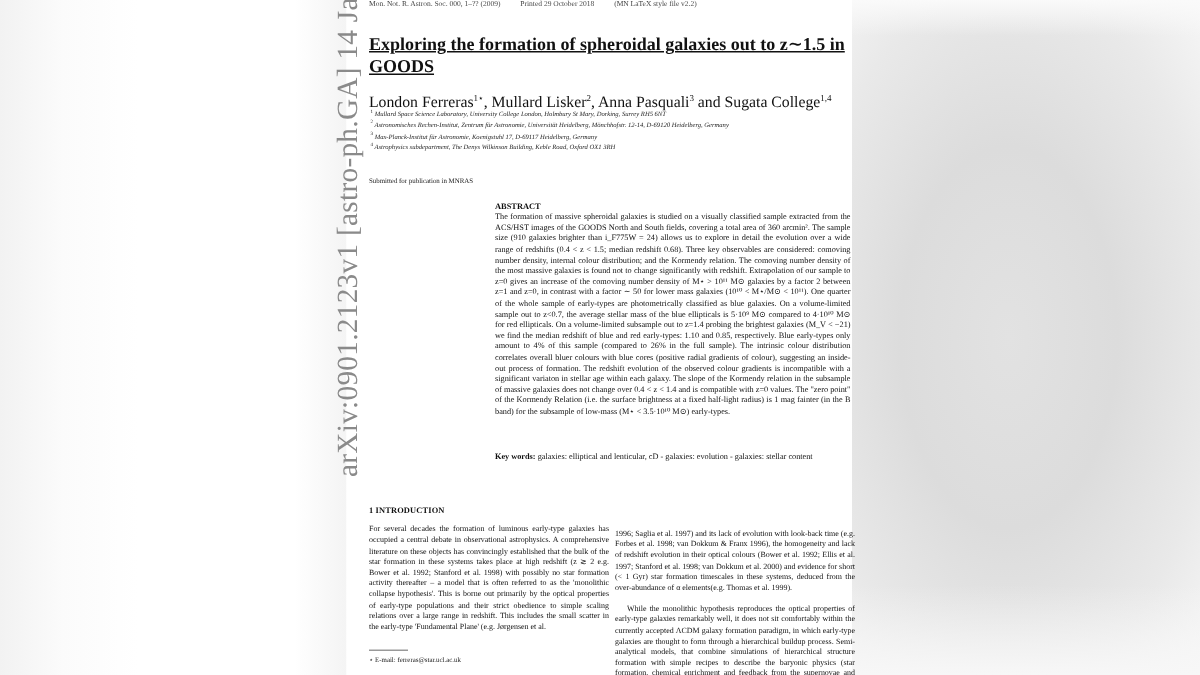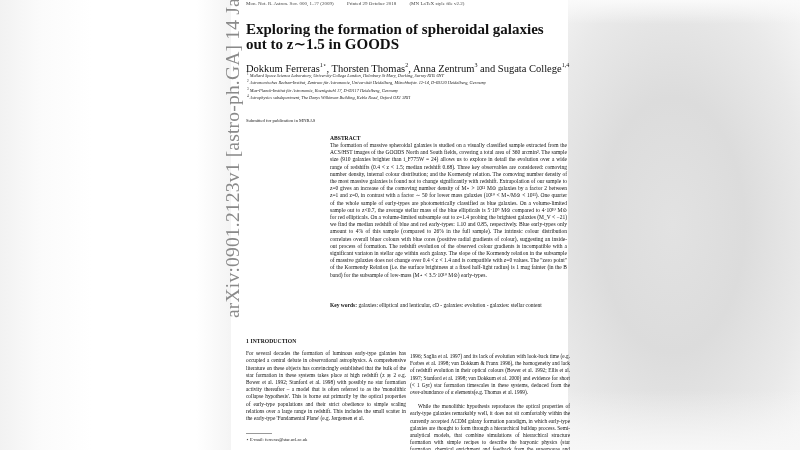--- a/index.html
+++ b/index.html
@@ -33,21 +33,21 @@
     position:absolute; left:222px; top:318px;
     transform-origin:left top; transform:rotate(-90deg);
     font-size:19.5px; color:#8a8a8a; white-space:nowrap; letter-spacing:0.2px;
   }
   .journal-header {
     position:absolute; left:246px; top:1px; font-size:5px; color:#444; white-space:nowrap;
   }
   .journal-header span { margin-right:12px; }
   .title {
     position:absolute; left:246px; top:22px; width:320px;
-    font-size:15px; font-weight:bold; line-height:15px; color:#111;
+    font-size:12px; font-weight:bold; line-height:15px; color:#111;text-decoration:underline;
   }
   .authors {
     position:absolute; left:246px; top:61px; font-size:10.5px; white-space:nowrap; color:#111;
   }
   .authors sup { font-size:6px; }
   .affils {
     position:absolute; left:247px; top:72px; font-size:4.4px; font-style:italic; line-height:5.8px; color:#222; white-space:nowrap;
   }
   .affils sup { font-size:3.3px; font-style:normal; }
   .submitted {
@@ -97,21 +97,21 @@
 
 <div class="journal-header">
   <span>Mon. Not. R. Astron. Soc. 000, 1–?? (2009)</span>
   <span>Printed 29 October 2018</span>
   <span>(MN LaTeX style file v2.2)</span>
 </div>
 
 <div class="title">Exploring the formation of spheroidal galaxies out to z∼1.5 in GOODS</div>
 
 <div class="authors">
-  <span>Dokkum Ferreras</span><sup>1⋆</sup><span>, </span><span>Thorsten Thomas</span><sup>2</sup><span>, </span><span>Anna Zentrum</span><sup>3</sup><span> and </span><span>Sugata College</span><sup>1,4</sup>
+  <span>London Ferreras</span><sup>1⋆</sup><span>, </span><span>Mullard Lisker</span><sup>2</sup><span>, </span><span>Anna Pasquali</span><sup>3</sup><span> and </span><span>Sugata College</span><sup>1,4</sup>
 </div>
 
 <div class="affils">
   <div><sup>1</sup> <span>Mullard Space Science Laboratory, University College London, Holmbury St Mary, Dorking, Surrey RH5 6NT</span></div>
   <div><sup>2</sup> <span>Astronomisches Rechen-Institut, Zentrum für Astronomie, Universität Heidelberg, Mönchhofstr. 12-14, D-69120 Heidelberg, Germany</span></div>
   <div><sup>3</sup> <span>Max-Planck-Institut für Astronomie, Koenigstuhl 17, D-69117 Heidelberg, Germany</span></div>
   <div><sup>4</sup> <span>Astrophysics subdepartment, The Denys Wilkinson Building, Keble Road, Oxford OX1 3RH</span></div>
 </div>
 
 <div class="submitted">Submitted for publication in MNRAS</div>

